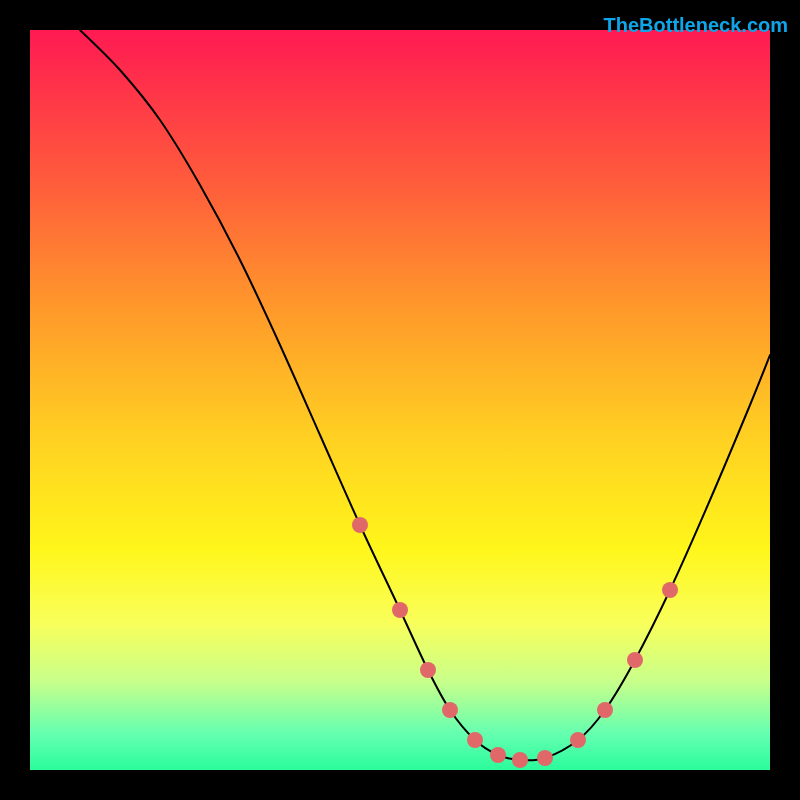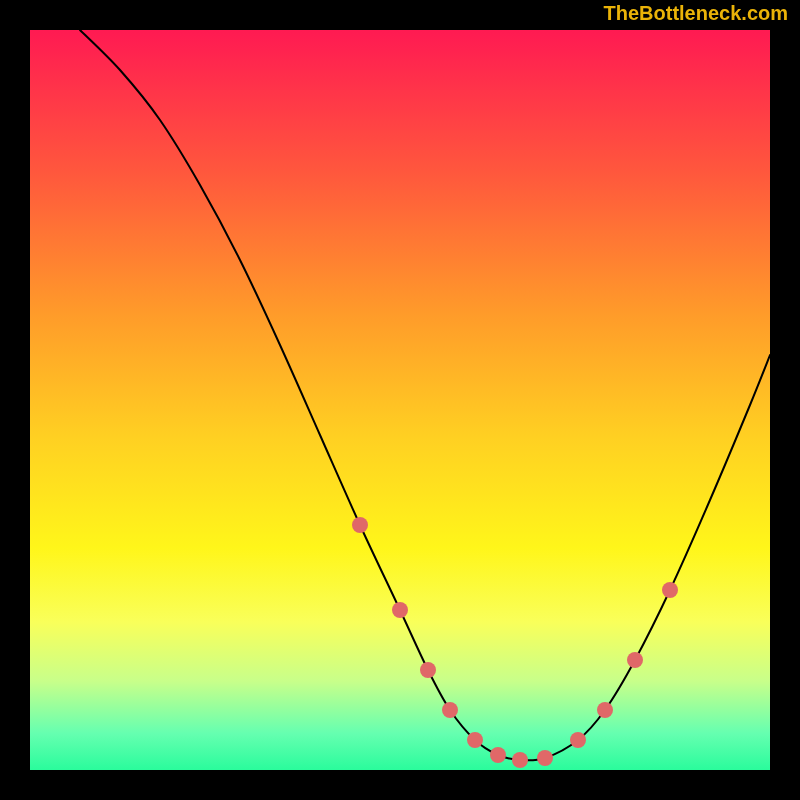--- a/index.html
+++ b/index.html
@@ -10,26 +10,26 @@
     background: #000000;
     overflow: hidden;
   }
   .container {
     position: relative;
     width: 800px;
     height: 800px;
   }
   .watermark {
     position: absolute;
-    top: 2px;
+    top: 14px;
     right: 12px;
     font-family: Arial, Helvetica, sans-serif;
     font-size: 20px;
     font-weight: bold;
-    color: #eab308;
+    color: #0ea5e9;
     user-select: none;
     z-index: 5;
   }
   .plot-area {
     position: absolute;
     left: 30px;
     top: 30px;
     width: 740px;
     height: 740px;
     background: linear-gradient(to bottom,

